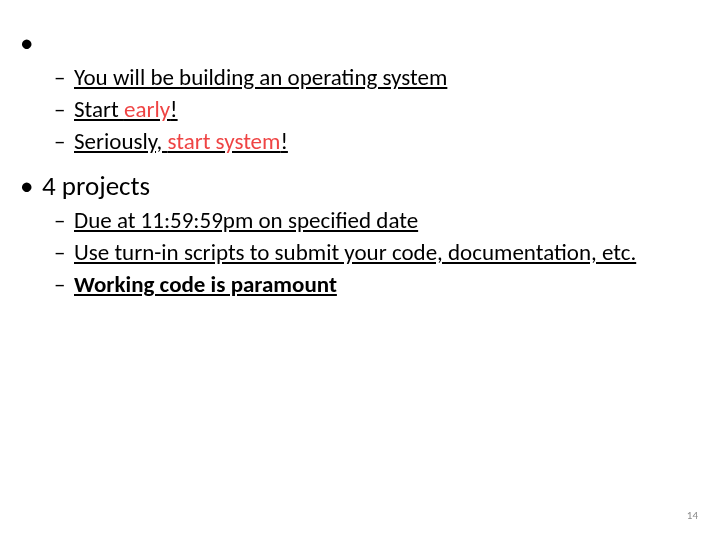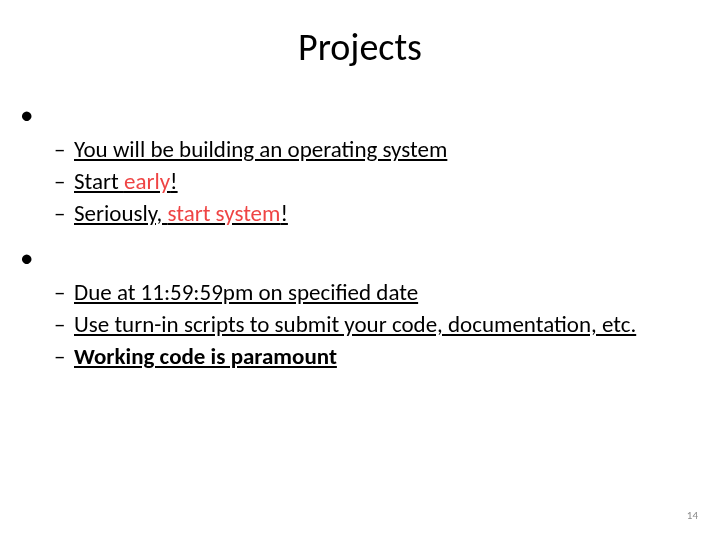--- a/index.html
+++ b/index.html
@@ -13,21 +13,20 @@
   .lvl2 .bullet { width: 20px; flex: 0 0 20px; }
   .lvl2 .txt { flex: 1; text-decoration: underline; }
   .bold { font-weight: 700; }
   .greenish { color: #ef4444; }
   .pagenum { position: absolute; right: 22px; bottom: 18px; font-size: 11px; color: #8a8a8a; }
 </style>
 </head>
 <body>
 
 <div class="slide">
-  <div class="title">Projects</div>
 
   <div class="content">
 
     <div class="lvl1">
       <span class="bullet">•</span>
     </div>
 
     <div class="lvl2">
       <span class="bullet">–</span>
       <span class="txt">You will be building an operating system</span>
@@ -40,20 +39,21 @@
     </div>
     <div class="lvl2">
       <span class="bullet">–</span>
       <span class="txt">
         <span>Seriously, </span><span class="greenish">start system</span><span>!</span>
       </span>
     </div>
 
     <div class="lvl1" style="margin-top:14px;">
       <span class="bullet">•</span>
+      <span class="txt">4 projects</span>
     </div>
 
     <div class="lvl2">
       <span class="bullet">–</span>
       <span class="txt">Due at 11:59:59pm on specified date</span>
     </div>
     <div class="lvl2">
       <span class="bullet">–</span>
       <span class="txt">Use turn-in scripts to submit your code, documentation, etc.</span>
     </div>

